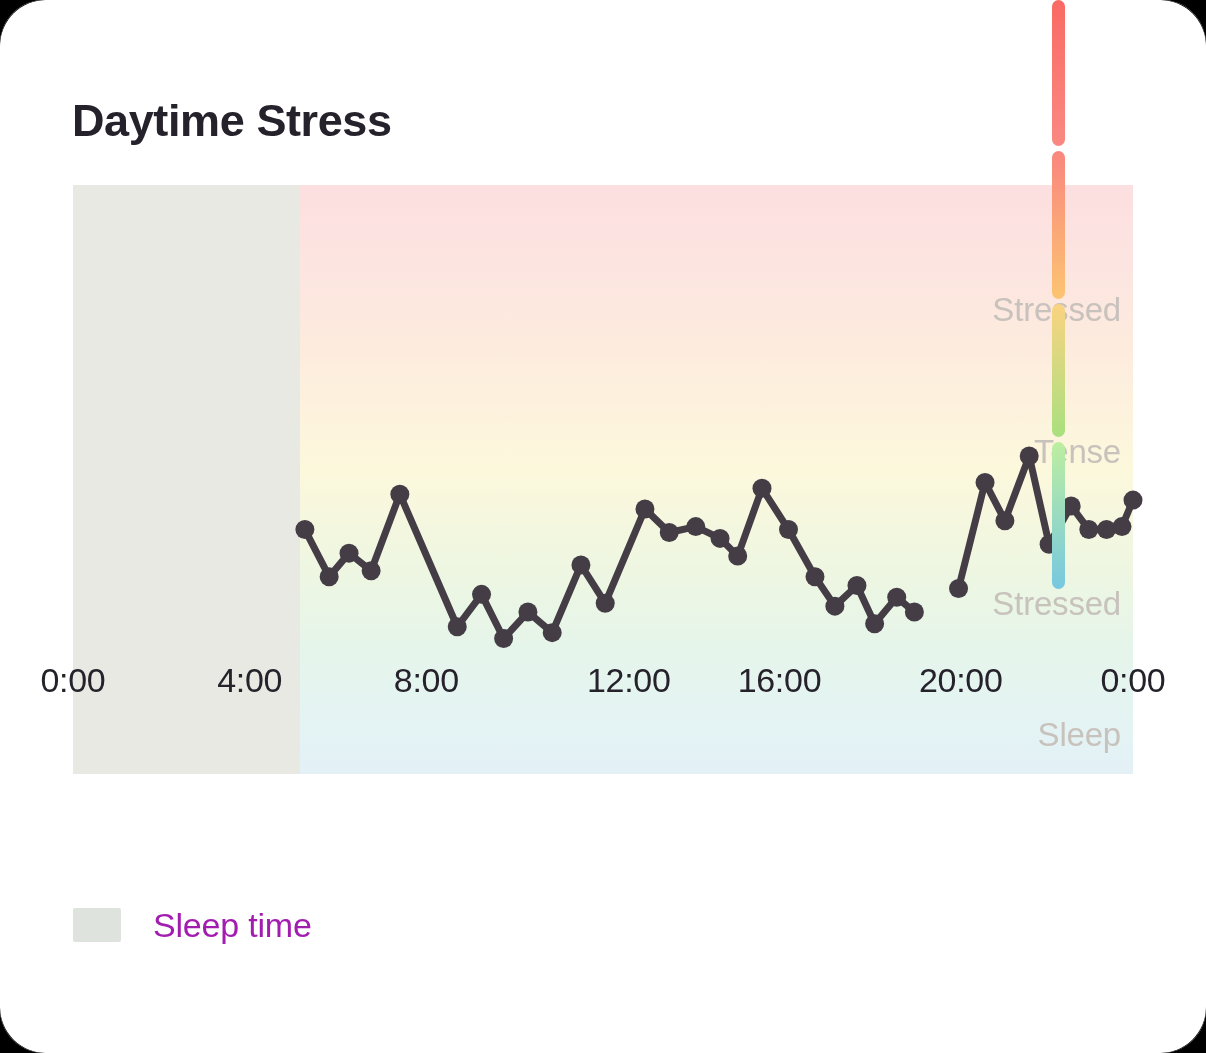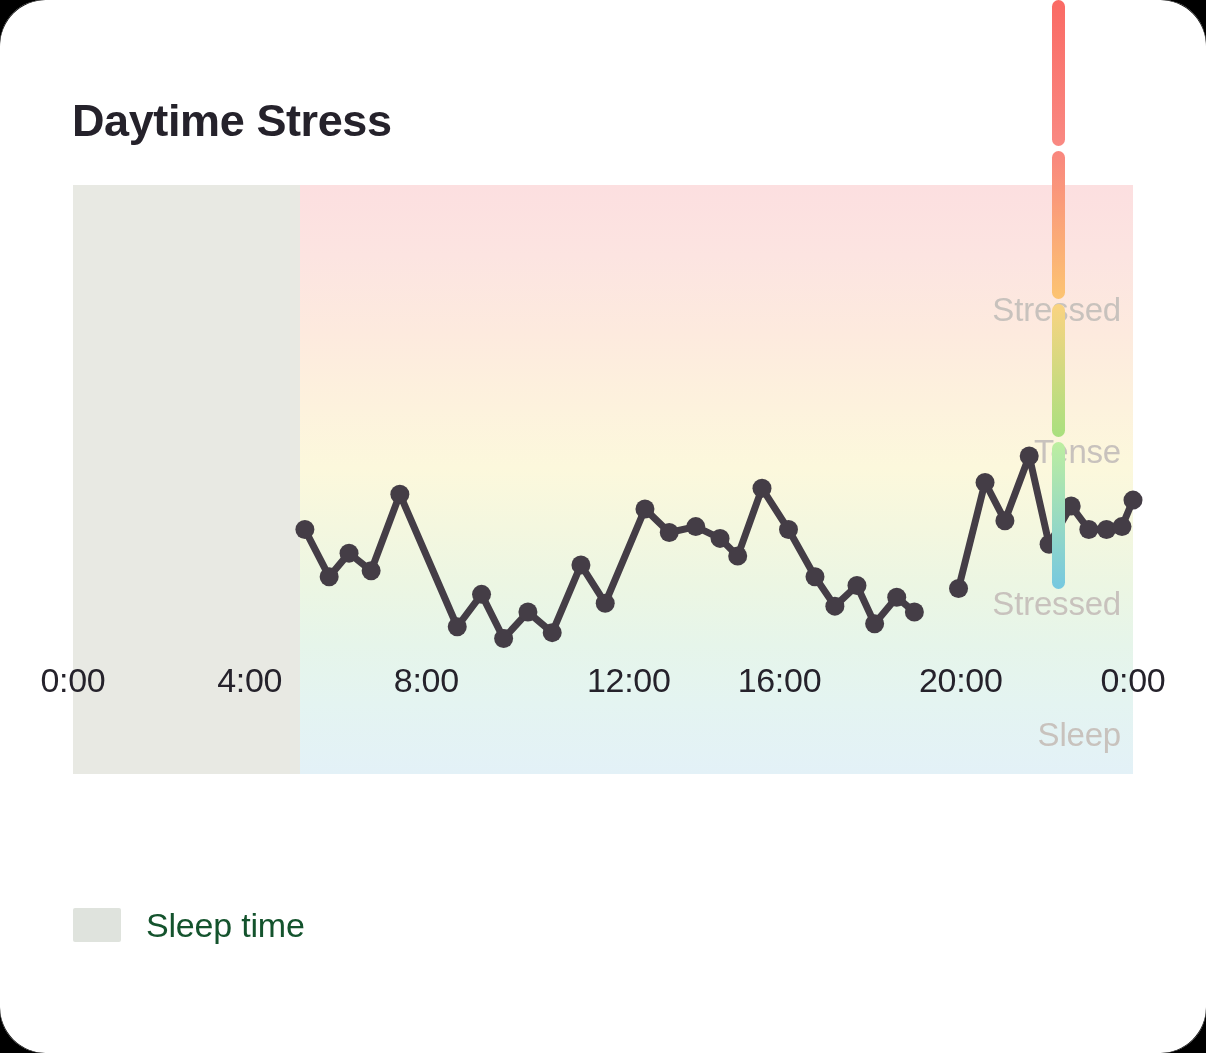--- a/index.html
+++ b/index.html
@@ -133,23 +133,23 @@
     display: flex;
     align-items: center;
   }
   #legend-swatch {
     width: 48px;
     height: 34px;
     background: #dfe3dd;
     border-radius: 2px;
   }
   #legend-label {
-    margin-left: 25px;
+    margin-left: 32px;
     font-size: 34px;
-    color: #14532d;
+    color: #a21caf;
     line-height: 1;
     white-space: nowrap;
     letter-spacing: -0.2px;
   }
 
   
   .corner {
     position: absolute;
     width: 46px;
     height: 46px;

